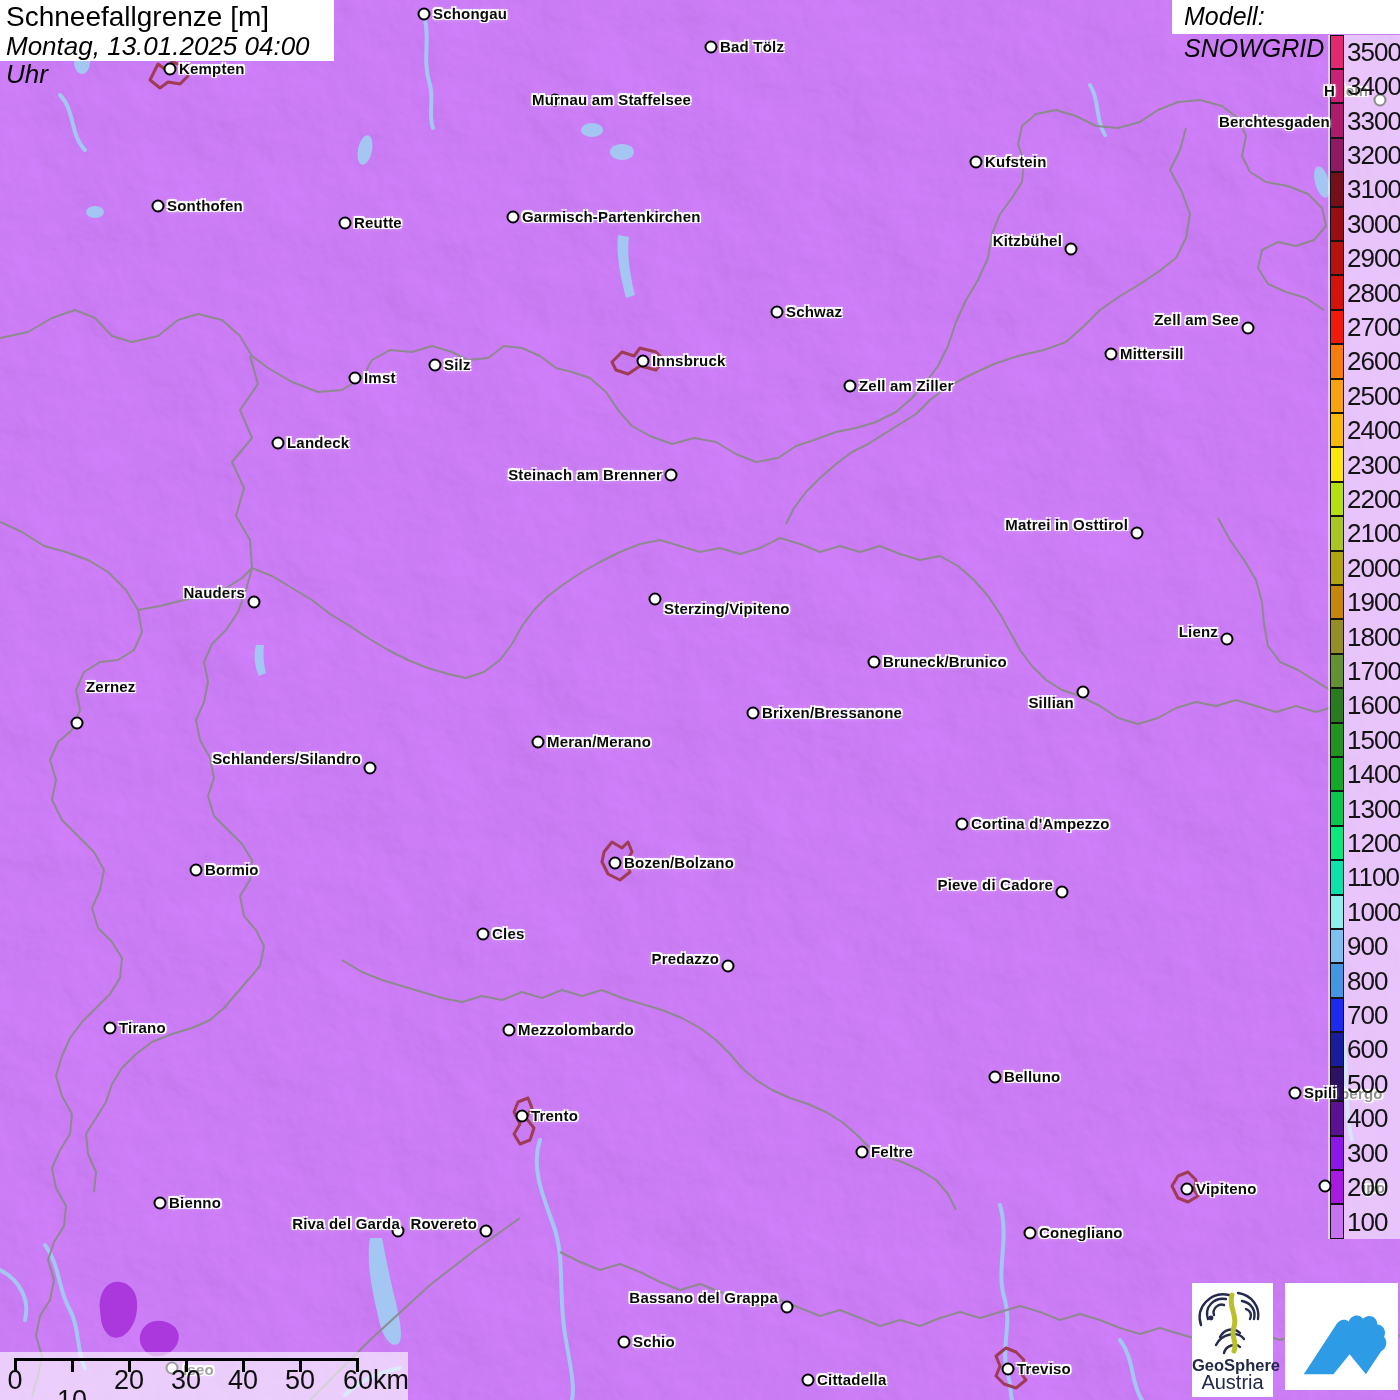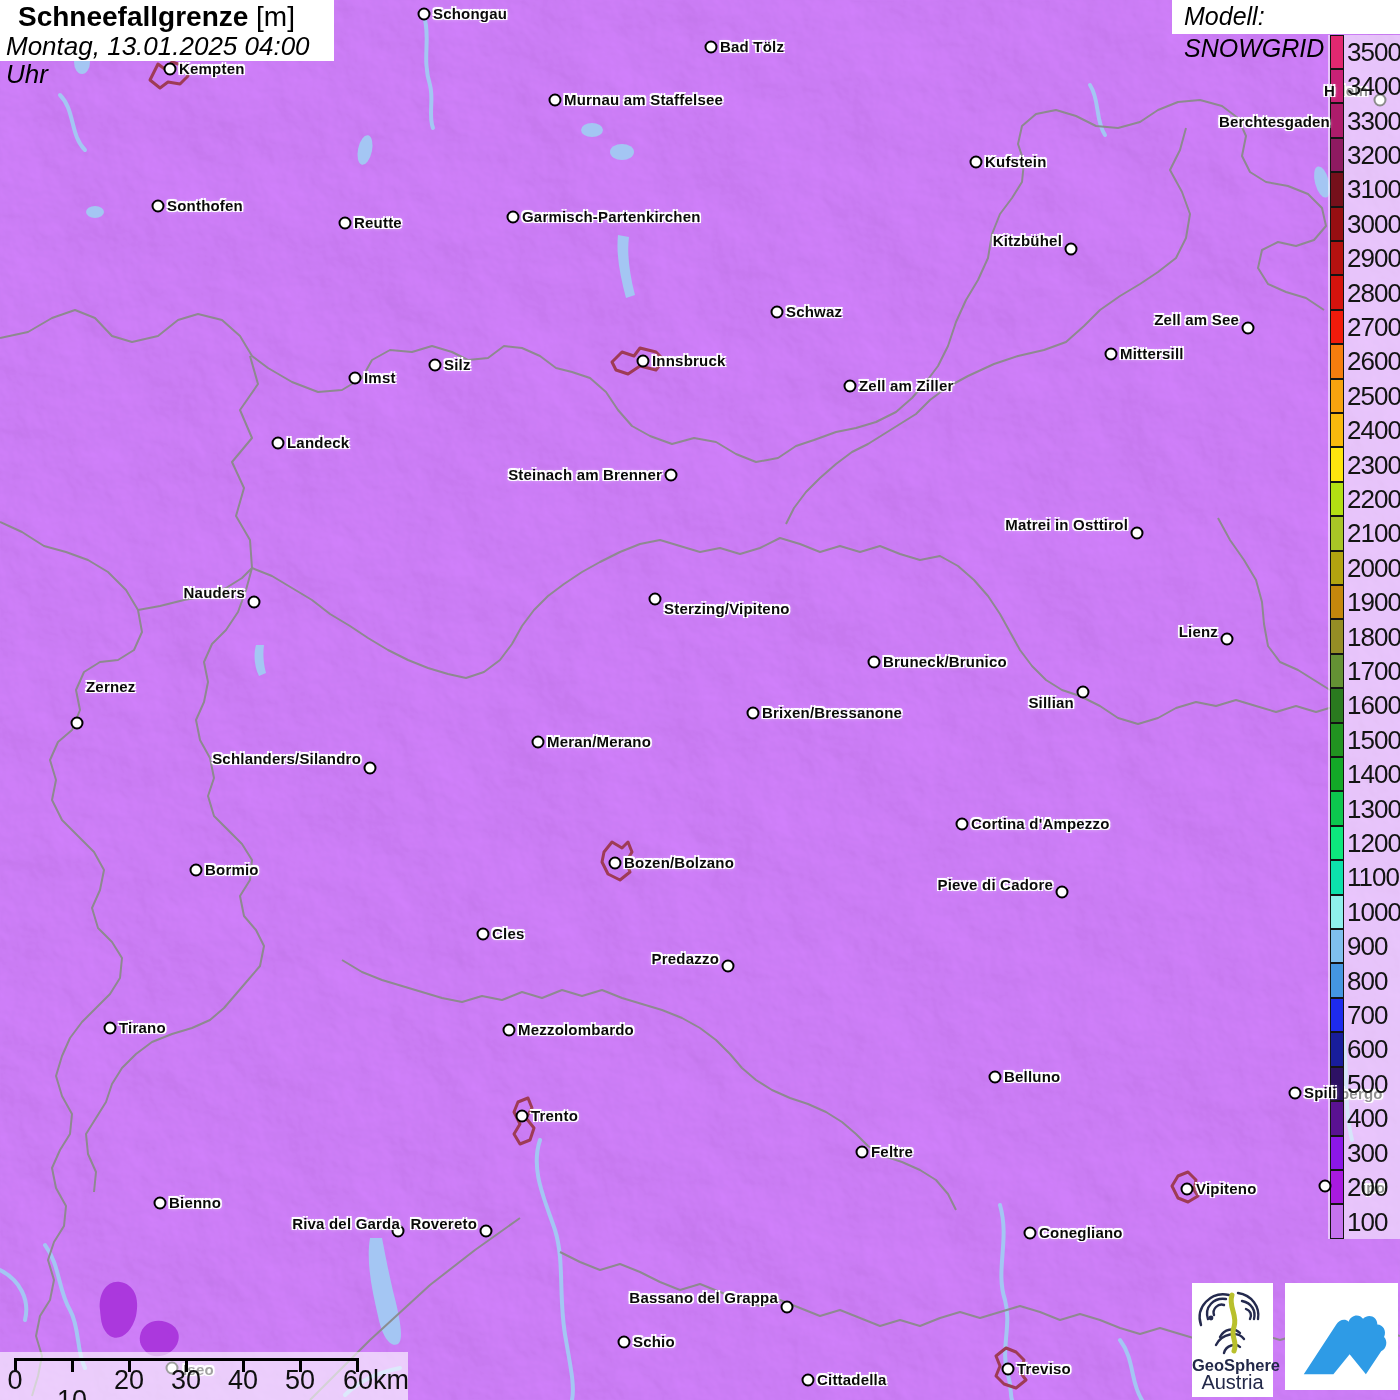--- a/index.html
+++ b/index.html
@@ -18,21 +18,21 @@
   .city-label{position:absolute;font-size:15px;font-weight:bold;color:#0a0a0a;
               white-space:nowrap;transform:translateY(-55%);letter-spacing:.2px;
               text-shadow:-1.5px -1.5px 0 #fff,1.5px -1.5px 0 #fff,-1.5px 1.5px 0 #fff,
                           1.5px 1.5px 0 #fff,0 0 4px #fff;}
   .anchor-end{transform:translate(-100%,-55%);}
 
   
   #title-box{position:absolute;left:0;top:0;width:334px;height:61px;background:#fff;
              z-index:20;padding:2px 8px 0 6px;color:#000;}
   #title-line1{font-size:28px;line-height:30px;}
-  #title-line1 b{font-weight:bold;margin-left:12px;}
+  #title-line1 b{font-weight:normal;}
   #title-line2{font-size:26px;line-height:28px;font-style:italic;}
 
   
   #model-box{position:absolute;right:0;top:0;width:228px;height:34px;background:#fff;
              z-index:20;font-style:italic;font-size:25px;line-height:32px;
              padding-left:12px;color:#000;}
 
   
   #colorbar-panel{position:absolute;right:0;top:35px;width:72px;height:1204px;
                   background:rgba(255,255,255,.55);z-index:10;}
@@ -140,21 +140,21 @@
     </div>
 
   <div id="city-layer">
       <div class="city-dot" style="left: 424px; top: 14px;"></div>
       <div class="city-label" style="top: 14px; left: 433px;">Schongau</div>
       <div class="city-dot" style="left: 711px; top: 47px;"></div>
       <div class="city-label" style="top: 47px; left: 720px;">Bad Tölz</div>
       <div class="city-dot" style="left: 170px; top: 69px;"></div>
       <div class="city-label" style="top: 69px; left: 179px;">Kempten</div>
       <div class="city-dot" style="left: 555px; top: 100px;"></div>
-      <div class="city-label" style="top: 100px; left: 564px;">Murnau am Staffelsee</div>
+      <div class="city-label" style="top: 100px; left: 532px;">Murnau am Staffelsee</div>
       <div class="city-dot" style="left: 976px; top: 162px;"></div>
       <div class="city-label" style="top: 162px; left: 985px;">Kufstein</div>
       <div class="city-dot" style="left: 158px; top: 206px;"></div>
       <div class="city-label" style="top: 206px; left: 167px;">Sonthofen</div>
       <div class="city-dot" style="left: 513px; top: 217px;"></div>
       <div class="city-label" style="top: 217px; left: 522px;">Garmisch-Partenkirchen</div>
       <div class="city-dot" style="left: 1071px; top: 249px;"></div>
       <div class="city-label anchor-end" style="top: 241px; left: 1062px;">Kitzbühel</div>
       <div class="city-dot" style="left: 345px; top: 223px;"></div>
       <div class="city-label" style="top: 223px; left: 354px;">Reutte</div>

